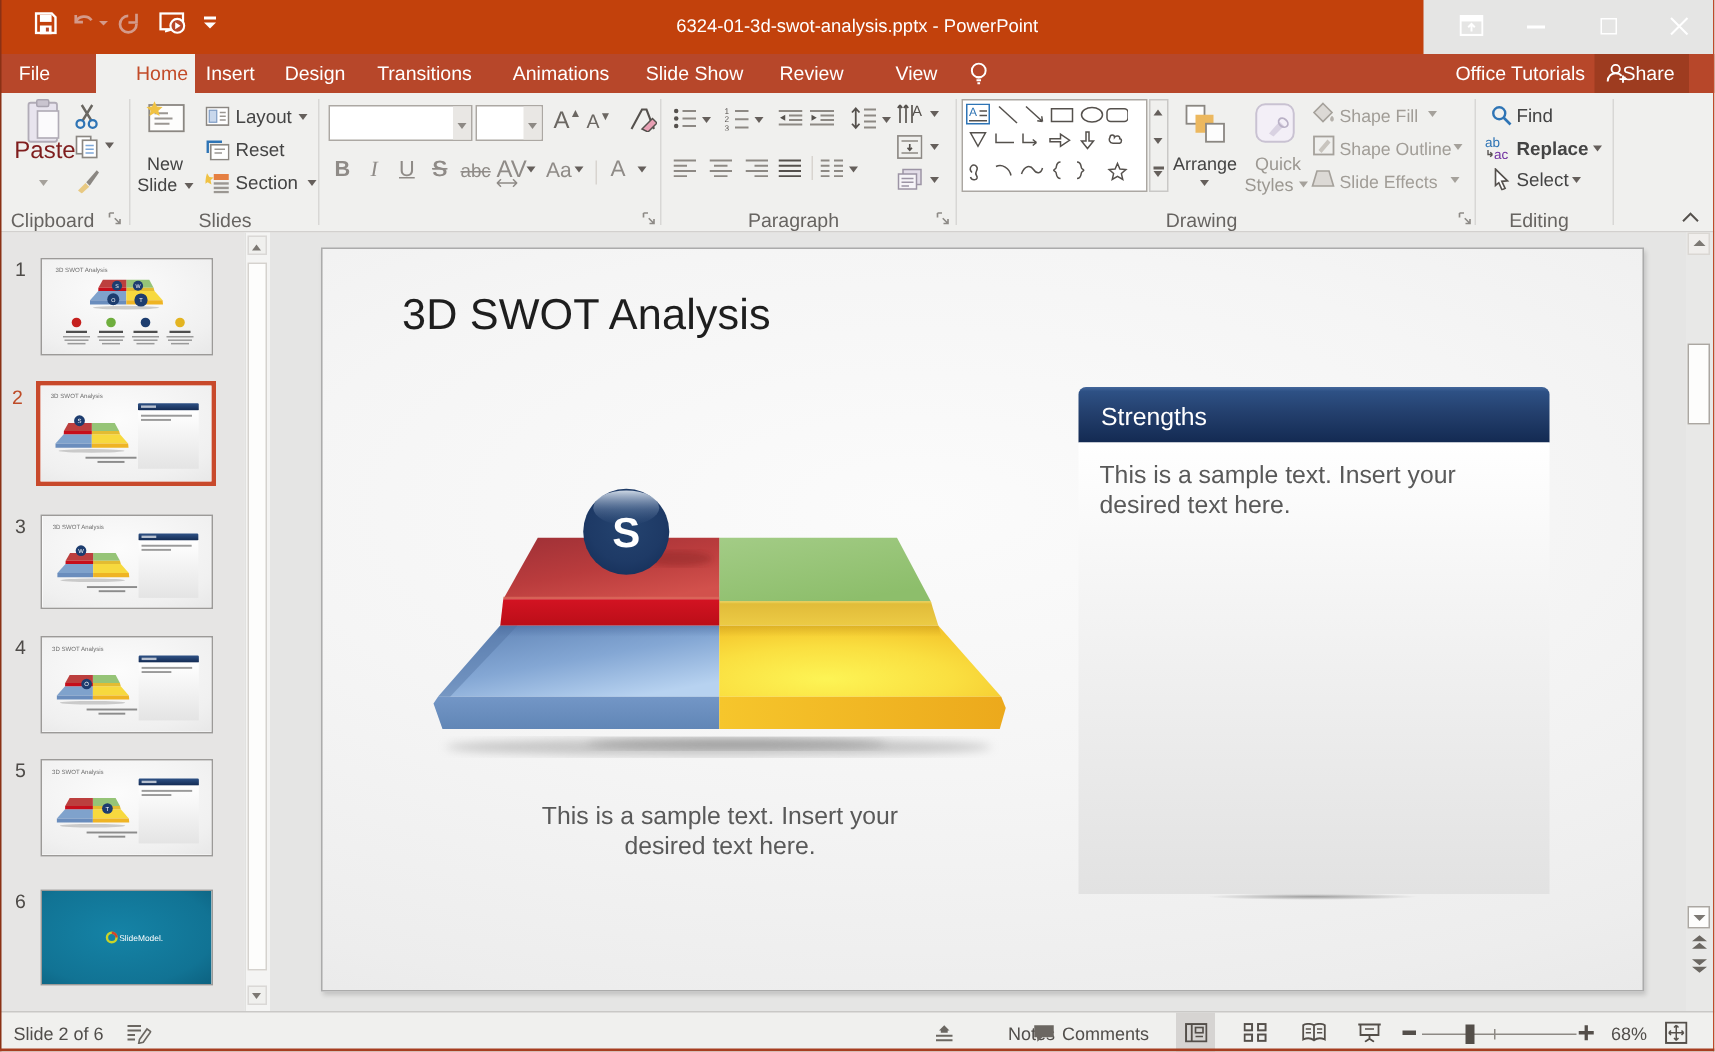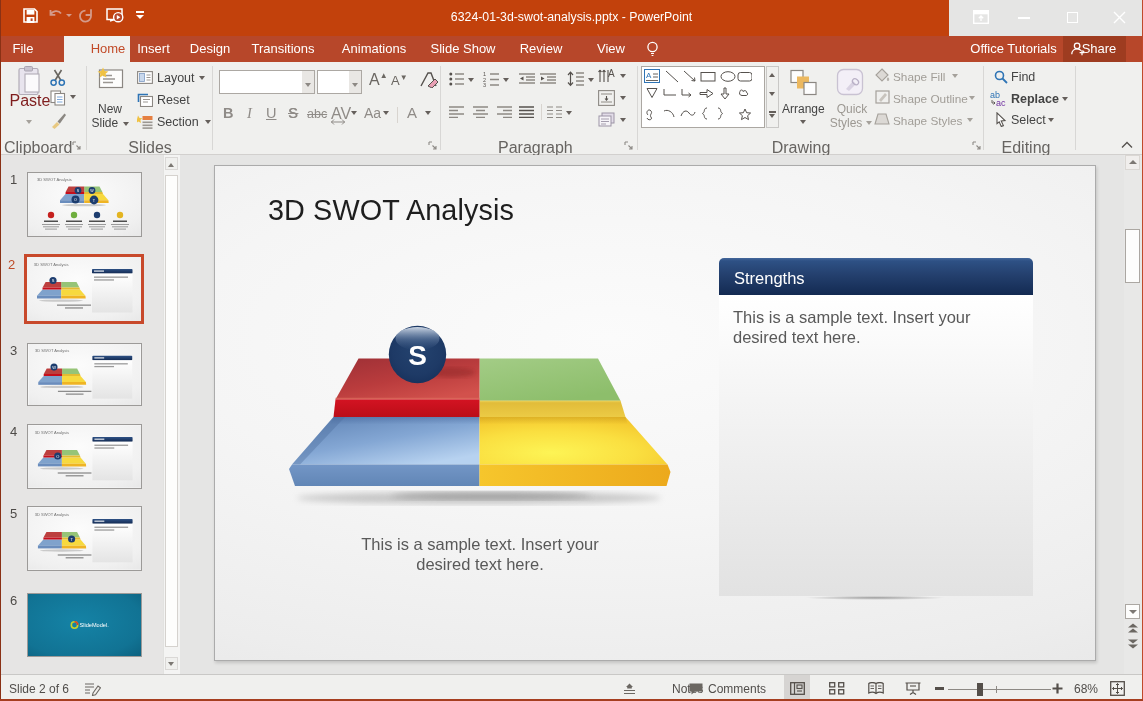--- a/index.html
+++ b/index.html
@@ -6,21 +6,21 @@
 html,body { width:1143px; height:701px; overflow:hidden; }
 body { font-family:"Liberation Sans", sans-serif; position:relative; background:#E5E5E4; }
 #app { position:absolute; left:0; top:0; width:1143px; height:701px; }
 .abs { position:absolute; }
 
 #titlebar { position:absolute; left:0; top:0; width:949px; height:36px; background:#c2410c; }
 #tabrow { position:absolute; left:0; top:36px; width:1143px; height:26px; background:#B7472A; }
 .tab { position:absolute; top:0; height:26px; line-height:26px; color:#fff; font-size:13px; text-align:center; }
 #ribbon { position:absolute; left:0; top:62px; width:1143px; height:93px; background:#F0F0EE; border-bottom:1px solid #D2D0CE; }
 .vdiv { position:absolute; top:4px; width:1px; height:84px; background:#D8D7D5; }
-.glabel { position:absolute; top:77px; font-size:16px; color:#676461; text-align:center; }
+.glabel { position:absolute; top:77px; font-size:13px; color:#676461; text-align:center; }
 .dlaunch { position:absolute; top:79px; width:10px; height:10px; }
 
 #main { position:absolute; left:0; top:155px; width:1143px; height:519px; background:#E5E5E4; }
 #thumbpanel { position:absolute; left:0; top:0; width:163px; height:519px; background:#E6E5E4; }
 .thumbnum { position:absolute; font-size:13px; color:#4E4B48; }
 .thumb { position:absolute; background:#fff; border:1px solid #9C9A98; }
 #slide { position:absolute; left:214px; top:10px; width:882px; height:496px; background:radial-gradient(ellipse 120% 90% at 45% 35%, #FBFBFB 0%, #F5F5F5 40%, #EDEDED 75%, #E4E4E4 100%); border:1px solid #ABABAB; box-shadow:1px 2px 3px rgba(0,0,0,0.15); }
 #statusbar { position:absolute; left:0; top:674px; width:1143px; height:27px; background:#F0F0EE; border-top:1px solid #C9C8C6; font-size:12px; color:#514E4B; }
 
 #edgeL{position:absolute;left:0;top:0;width:1px;height:701px;background:#8A3115;}
@@ -316,21 +316,21 @@
     <div class="abs dd" style="left:952px;top:12px;border-top-color:#A5A19B"></div>
     <svg class="abs" style="left:875px;top:28px" width="15" height="14" viewBox="0 0 15 14">
       <rect x="1" y="1" width="13" height="12" fill="none" stroke="#A5A19B" stroke-width="1.2"></rect>
       <path d="M4 10 L10 3 L12 5 L6 12 Z" fill="#C8C4BE"></path>
     </svg>
     <div class="abs" style="left:893px;top:30px;font-size:11.8px;color:#A19D97;">Shape Outline</div>
     <div class="abs dd" style="left:969px;top:34px;border-top-color:#A5A19B"></div>
     <svg class="abs" style="left:874px;top:50px" width="16" height="14" viewBox="0 0 16 14">
       <path d="M4 2 H12 L15 12 H1 Z" fill="#DCD9D5" stroke="#A5A19B" stroke-width="1.1"></path>
     </svg>
-    <div class="abs" style="left:893px;top:52px;font-size:11.8px;color:#A19D97;">Shape Styles</div>
+    <div class="abs" style="left:893px;top:52px;font-size:11.8px;color:#A19D97;">Slide Effects</div>
     <div class="abs dd" style="left:967px;top:56px;border-top-color:#A5A19B"></div>
     <div class="glabel" style="left:770px;width:62px;">Drawing</div>
     <svg class="dlaunch" style="left:972px;" width="10" height="10" viewBox="0 0 10 10">
       <path d="M1 1 H4 M1 1 V4 M8 5 V8 H5 M8 8 L4.5 4.5" stroke="#8D8A86" stroke-width="1.1" fill="none"></path>
     </svg>
     <div class="vdiv" style="left:983px"></div>
 
     <svg class="abs" style="left:994px;top:8px" width="14" height="14" viewBox="0 0 14 14">
       <circle cx="5.5" cy="5.5" r="4" fill="none" stroke="#2E74B5" stroke-width="1.6"></circle>
       <path d="M8.5 8.5 L13 13" stroke="#2E74B5" stroke-width="1.8"></path>

